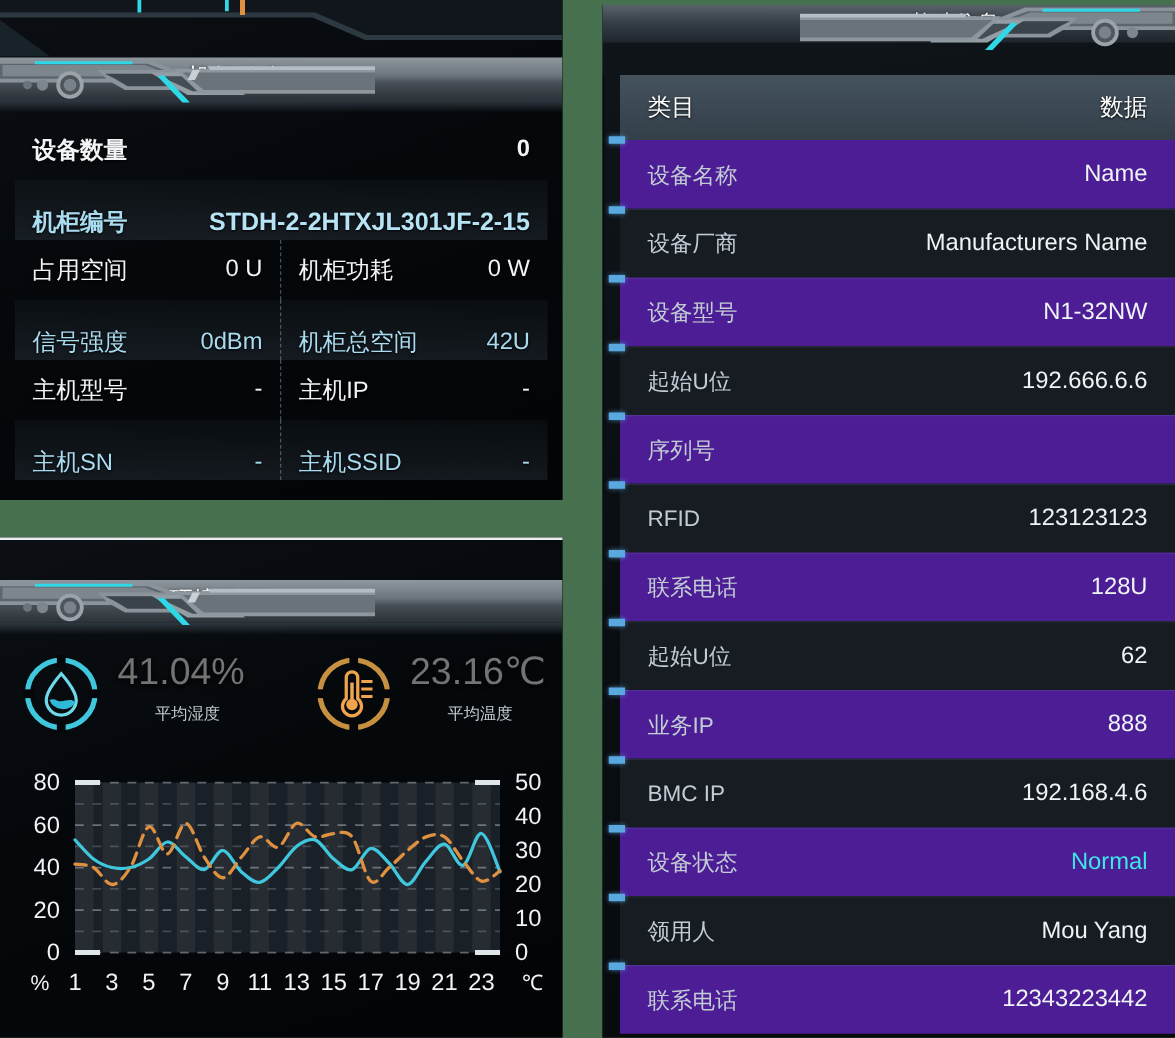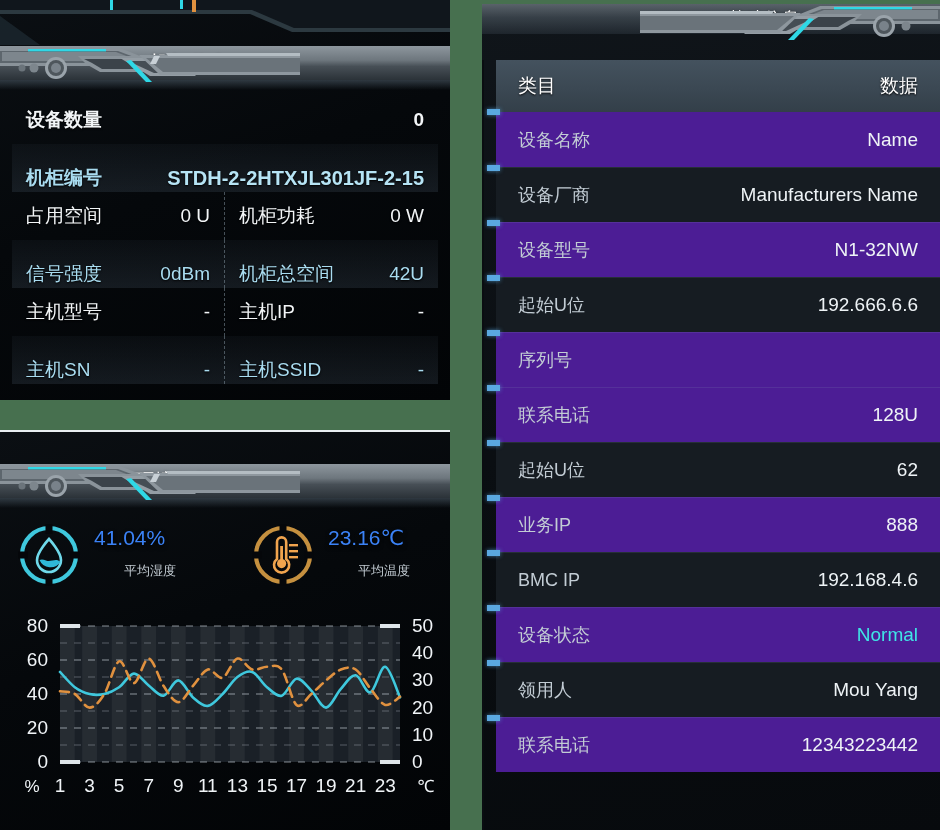--- a/index.html
+++ b/index.html
@@ -49,21 +49,21 @@
   #p-env{left:0;top:430px;width:450px;height:400px;border-top:2px solid #e9eef1;}
   #p-env .hdr{top:32px;}
   #p-env .hdr-title{left:135px;}
 
   .gauges{position:absolute;top:90px;left:0;right:0;height:86px;}
   .gauge{position:absolute;top:0;display:flex;align-items:flex-start;}
   .g-hum{left:18px;}
   .g-tmp{left:252px;}
   .g-ring{width:62px;height:62px;flex:0 0 62px;position:relative;margin-top:2px;}
   .g-txt{margin-left:14px;}
-  .g-num{font-size:21px;color:#3b82f6;line-height:32px;text-shadow:0 2px 4px #000;white-space:nowrap;}
+  .g-num{font-size:30px;color:#737373;line-height:32px;text-shadow:0 2px 4px #000;white-space:nowrap;}
   .g-cap{font-size:13px;color:#c3ccd3;margin-top:8px;white-space:nowrap;margin-left:30px;}
 
   
   .chart{position:absolute;left:0;top:182px;width:450px;height:190px;}
   .chart svg{display:block;}
 
   
   #p-base{left:482px;top:4px;width:458px;height:830px;background:#0a0d11;}
   #p-base .panel-bg{background:
       linear-gradient(115deg, rgba(255,255,255,.015) 0 1px, transparent 1px 30px),
@@ -391,20 +391,25 @@
           </div>
           <div class="trow even">
             <span class="tick"></span>
             <span class="k">起始U位</span>
             <span class="v">192.666.6.6</span>
           </div>
           <div class="trow odd">
             <span class="tick"></span>
             <span class="k">序列号</span>
           </div>
+          <div class="trow even">
+            <span class="tick"></span>
+            <span class="k">RFID</span>
+            <span class="v">123123123</span>
+          </div>
           <div class="trow odd">
             <span class="tick"></span>
             <span class="k">联系电话</span>
             <span class="v">128U</span>
           </div>
           <div class="trow even">
             <span class="tick"></span>
             <span class="k">起始U位</span>
             <span class="v">62</span>
           </div>

